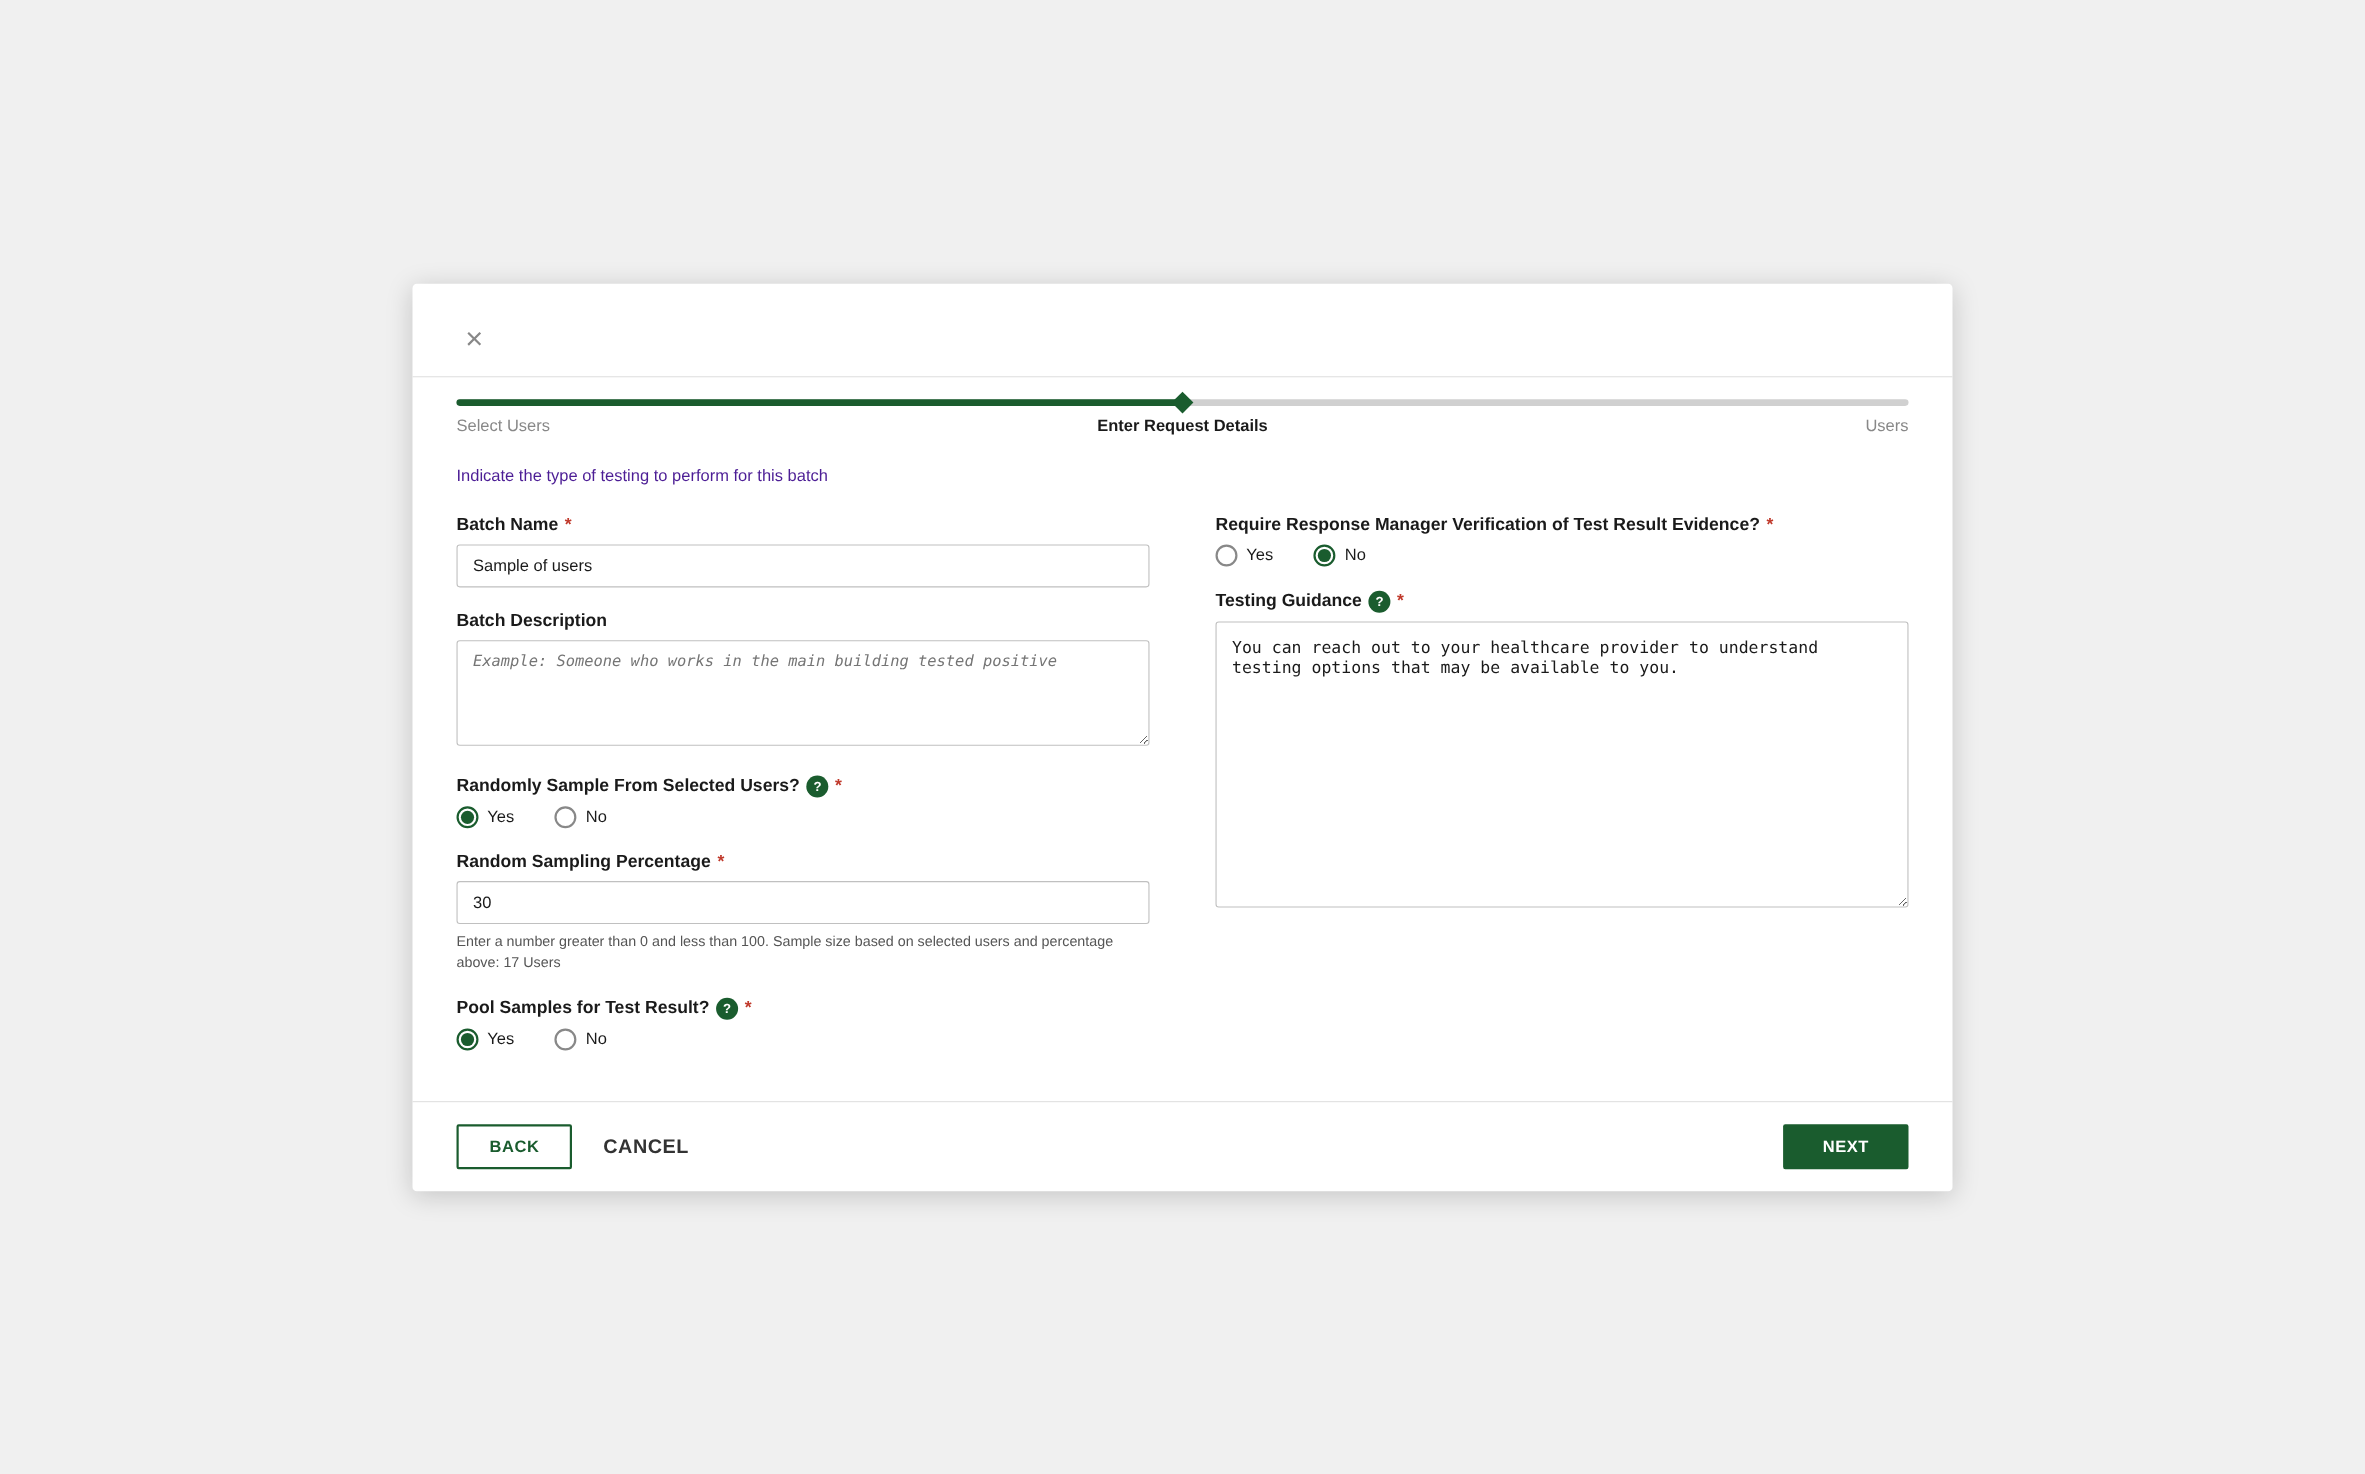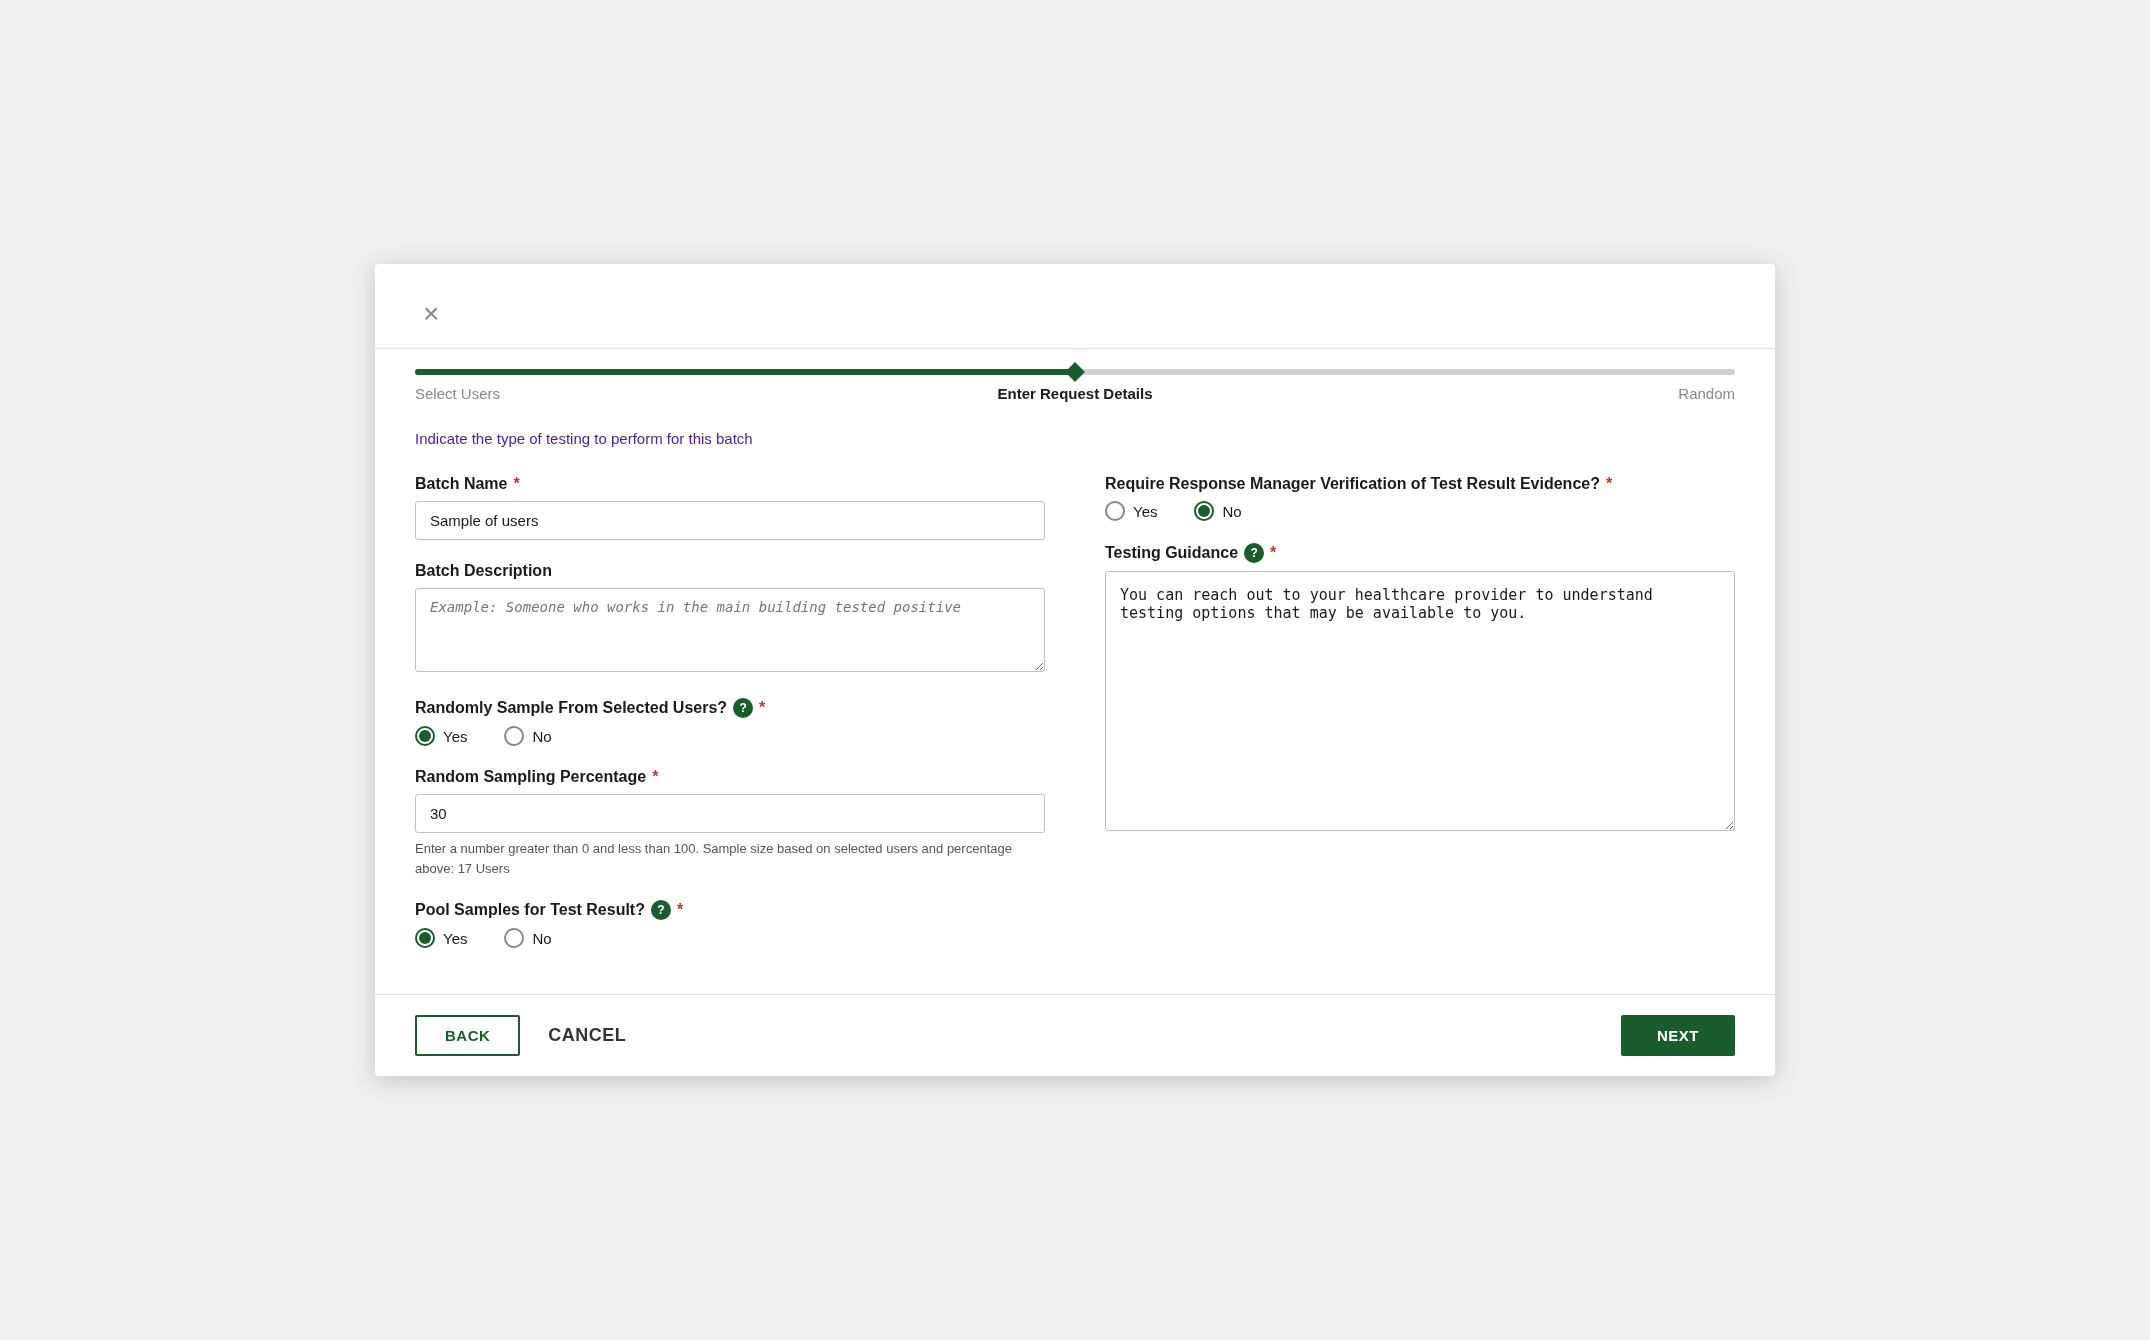--- a/index.html
+++ b/index.html
@@ -150,21 +150,21 @@
     }
     .form-textarea {
       width: 100%;
       border: 1px solid #c0c0c0;
       border-radius: 3px;
       padding: 10px 14px;
       font-size: 14px;
       color: #777;
       font-style: italic;
       resize: both;
-      height: 84px;
+      height: 96px;
       outline: none;
     }
     .form-textarea-guidance {
       width: 100%;
       border: 1px solid #c0c0c0;
       border-radius: 3px;
       padding: 14px;
       font-size: 15px;
       color: #1a1a1a;
       resize: both;
@@ -269,21 +269,21 @@
   </div>
 
   <div class="progress-container">
     <div class="progress-bar-track">
       <div class="progress-bar-fill"></div>
       <div class="progress-diamond"></div>
     </div>
     <div class="progress-steps">
       <span class="progress-step">Select Users</span>
       <span class="progress-step active">Enter Request Details</span>
-      <span class="progress-step">Random</span>
+      <span class="progress-step">Users</span>
     </div>
   </div>
 
   <div class="modal-body">
     <p class="subtitle">Indicate the type of testing to perform for this batch</p>
 
     <div class="form-columns">
 
       <div class="form-col-left">
 

